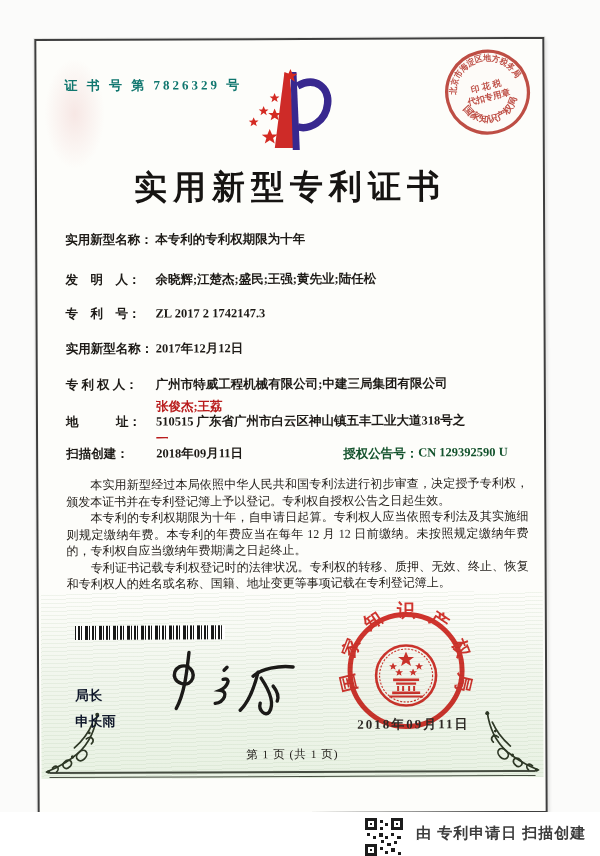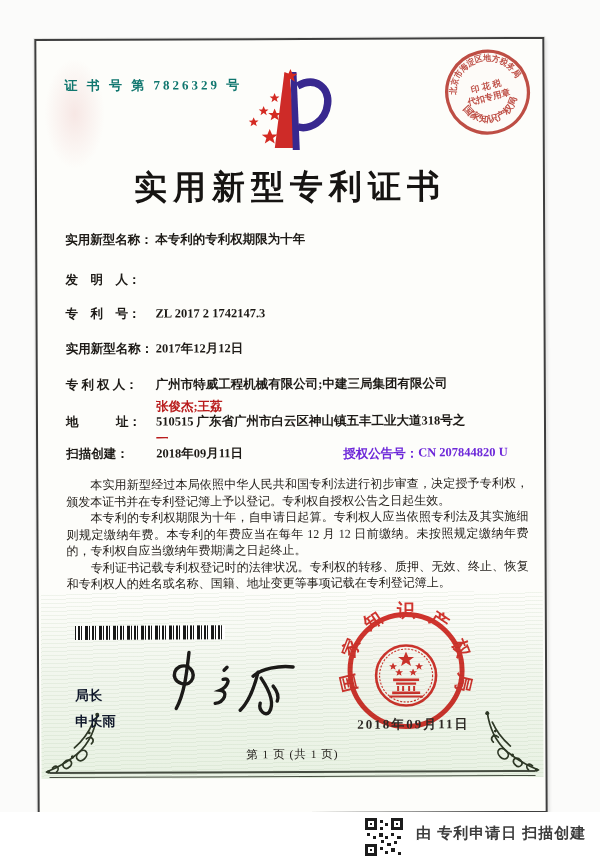--- a/index.html
+++ b/index.html
@@ -26,21 +26,21 @@
   
   .stamp{position:absolute;left:402px;top:4px;width:98px;height:98px;transform:rotate(-14deg);opacity:.88;}
   
   .title{position:absolute;left:0;right:0;top:125px;text-align:center;
     font-size:33px;font-weight:bold;letter-spacing:6px;color:#161412;}
   
   .row{position:absolute;left:28px;right:14px;display:flex;font-size:12.5px;color:#1d1a16;line-height:15px;}
   .row .lab{font-weight:bold;white-space:pre;min-width:90px;}
   .row .val{font-weight:bold;white-space:pre;}
   .subline{position:absolute;left:118px;font-size:12.5px;font-weight:bold;color:#b91c1c;}
-  .row7b{position:absolute;left:305px;top:406px;display:flex;font-size:12.5px;color:#6d28d9;}
+  .row7b{position:absolute;left:305px;top:406px;display:flex;font-size:12.5px;color:#14532d;}
   .row7b .lab{font-weight:bold;}
   .row7b .val{font-weight:bold;white-space:pre;}
   
   .body-text{position:absolute;left:28px;right:16px;top:436px;
     font-size:12px;line-height:16.5px;color:#201c18;text-align:justify;}
   .body-text p{margin:0;text-indent:2em;}
   
   .band{position:absolute;left:2px;right:2px;top:552px;height:186px;
     background:
       repeating-linear-gradient(-2deg, rgba(120,158,108,.10) 0 1px, rgba(0,0,0,0) 1px 4px),
@@ -111,20 +111,21 @@
   </svg>
 
   <div class="title">实用新型专利证书</div>
 
   <div class="row" style="top:192px">
     <span class="lab">实用新型名称：</span>
     <span class="val">本专利的专利权期限为十年</span>
   </div>
   <div class="row" style="top:232px">
     <span class="lab">发　明　人：</span>
+    <span class="val">余晓辉;江楚杰;盛民;王强;黄先业;陆任松</span>
   </div>
   <div class="row" style="top:266px">
     <span class="lab">专　利　号：</span>
     <span class="val">ZL 2017 2 1742147.3</span>
   </div>
   <div class="row" style="top:301px">
     <span class="lab">实用新型名称：</span>
     <span class="val">2017年12月12日</span>
   </div>
   <div class="row" style="top:337px">
@@ -136,21 +137,21 @@
     <span class="lab">地　　　址：</span>
     <span class="val">510515 广东省广州市白云区神山镇五丰工业大道318号之</span>
   </div>
   <div class="subline" style="top:390px">一</div>
   <div class="row" style="top:406px">
     <span class="lab">扫描创建：</span>
     <span class="val">2018年09月11日</span>
   </div>
   <div class="row7b">
     <span class="lab">授权公告号：</span>
-    <span class="val">CN 207844820 U</span>
+    <span class="val">CN 129392590 U</span>
   </div>
 
   <div class="body-text">
     <p>本实用新型经过本局依照中华人民共和国专利法进行初步审查，决定授予专利权，颁发本证书并在专利登记簿上予以登记。专利权自授权公告之日起生效。</p>
     <p>本专利的专利权期限为十年，自申请日起算。专利权人应当依照专利法及其实施细则规定缴纳年费。本专利的年费应当在每年 12 月 12 日前缴纳。未按照规定缴纳年费的，专利权自应当缴纳年费期满之日起终止。</p>
     <p>专利证书记载专利权登记时的法律状况。专利权的转移、质押、无效、终止、恢复和专利权人的姓名或名称、国籍、地址变更等事项记载在专利登记簿上。</p>
   </div>
 
   <div class="band"></div>
   <div class="dline"></div>

